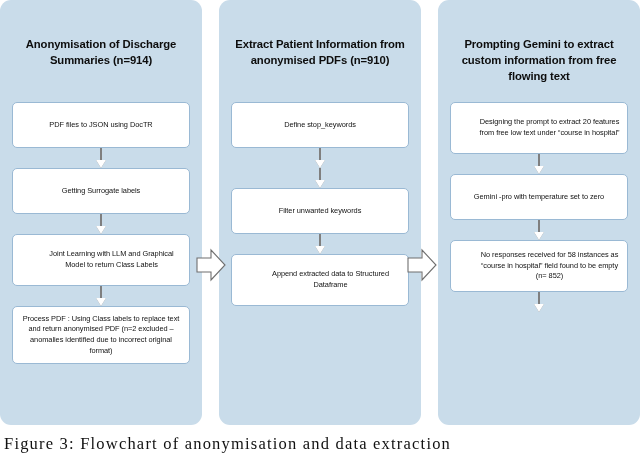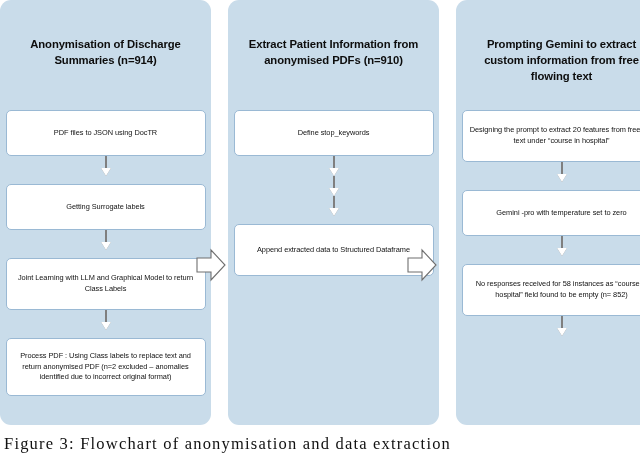--- a/index.html
+++ b/index.html
@@ -41,38 +41,37 @@
   }
   .nodes{
     width:100%;
     display:flex;
     flex-direction:column;
     align-items:center;
     flex:1;
     justify-content:flex-start;
   }
   .node{
-    width:200px;
+    width:178px;
     background:#ffffff;
     border:0.8px solid #9ab9d4;
     border-radius:5px;
     box-sizing:border-box;
     display:flex;
     align-items:center;
     justify-content:center;
     text-align:center;
     font-size:7.4px;
     line-height:1.45;
     color:#111111;
     padding:4px 7px;
     letter-spacing:-0.05px;
-    margin-top:8px;
   }
   .node-h1{height:46px;}
-  .node-h2{height:52px;}
+  .node-h2{height:52px;padding-left:28px;}
   .node-h3{height:58px;}
   .connector{
     width:12px;
     height:20px;
     position:relative;
     flex:none;
   }
   .connector .stem{
     position:absolute;
     left:50%;
@@ -150,20 +149,21 @@
       <div class="nodes">
         <div class="node node-h1">Define stop_keywords</div>
         <div class="connector">
           <div class="stem"></div>
           <div class="head"></div>
         </div>
         <div class="connector">
           <div class="stem"></div>
           <div class="head"></div>
         </div>
+        <div class="node node-h1">Filter unwanted keywords</div>
         <div class="connector">
           <div class="stem"></div>
           <div class="head"></div>
         </div>
         <div class="node node-h2">Append extracted data to Structured Dataframe</div>
       </div>
     </div>
     <div class="column">
       <div class="col-header">Prompting Gemini to extract custom information from free flowing text</div>
       <div class="nodes">

